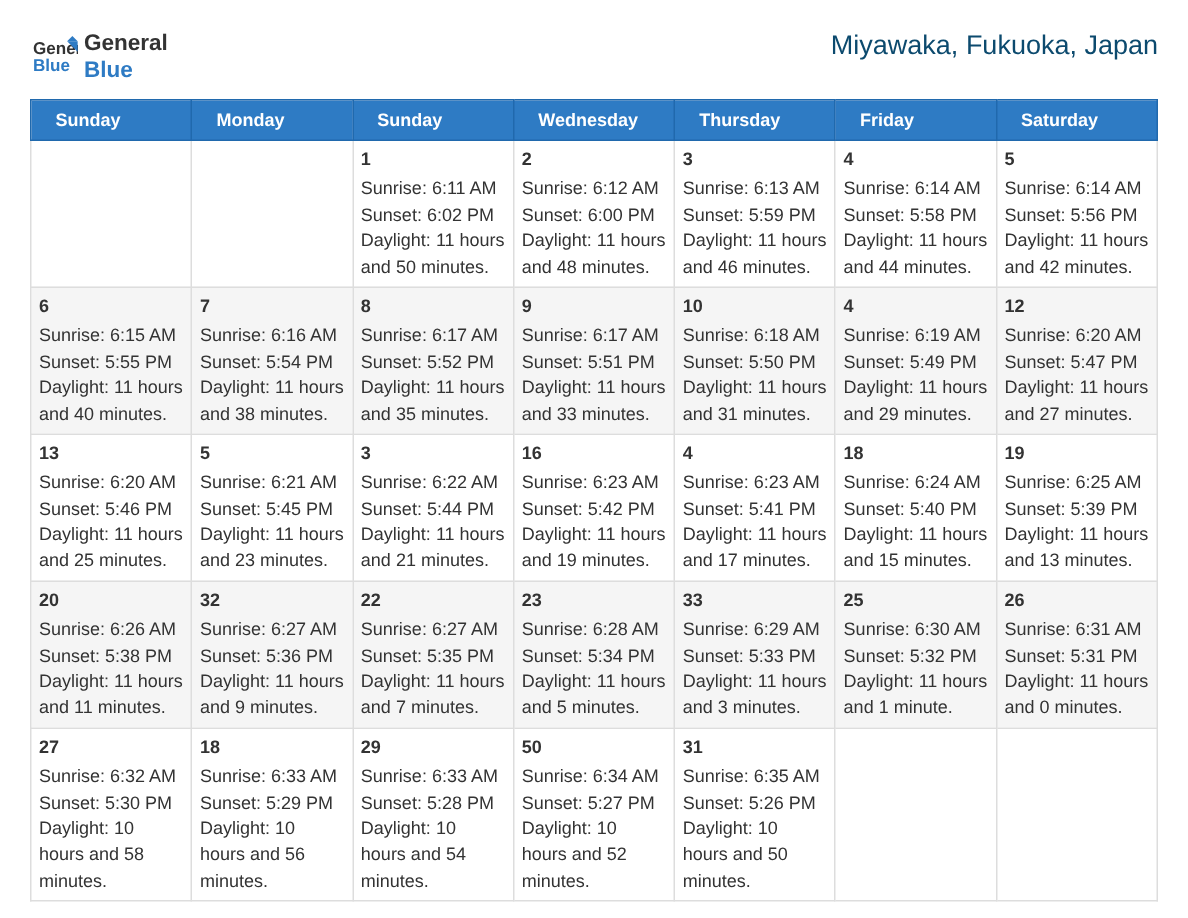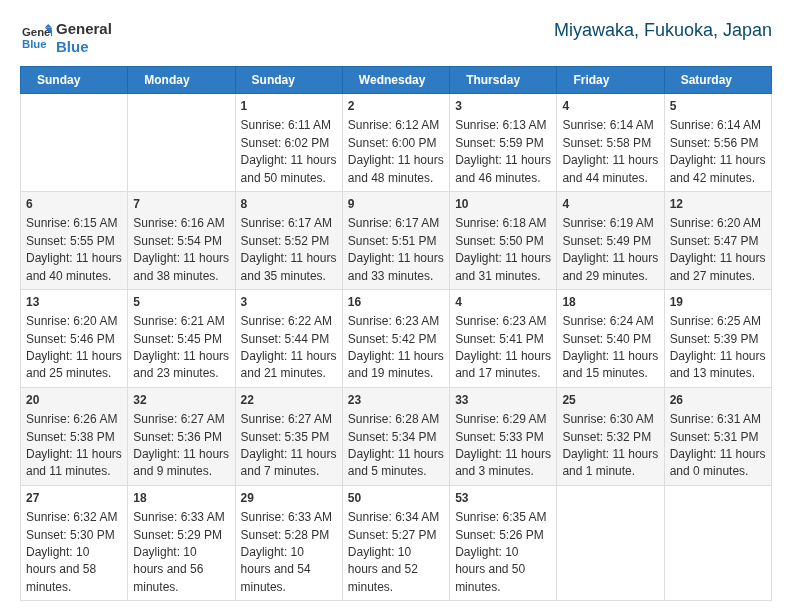--- a/index.html
+++ b/index.html
@@ -242,20 +242,20 @@
         </td>
         <td>
           <span class="day-num">29</span>
           <div class="day-info">Sunrise: 6:33 AM<br>Sunset: 5:28 PM<br>Daylight: 10 hours and 54 minutes.</div>
         </td>
         <td>
           <span class="day-num">50</span>
           <div class="day-info">Sunrise: 6:34 AM<br>Sunset: 5:27 PM<br>Daylight: 10 hours and 52 minutes.</div>
         </td>
         <td>
-          <span class="day-num">53</span>
+          <span class="day-num">31</span>
           <div class="day-info">Sunrise: 6:35 AM<br>Sunset: 5:26 PM<br>Daylight: 10 hours and 50 minutes.</div>
         </td>
         <td class="empty"></td>
         <td class="empty"></td>
       </tr>
     </tbody>
 </table>
 
 </body></html>

